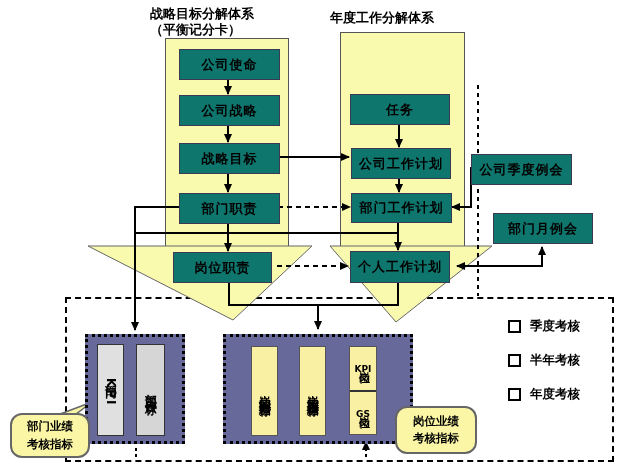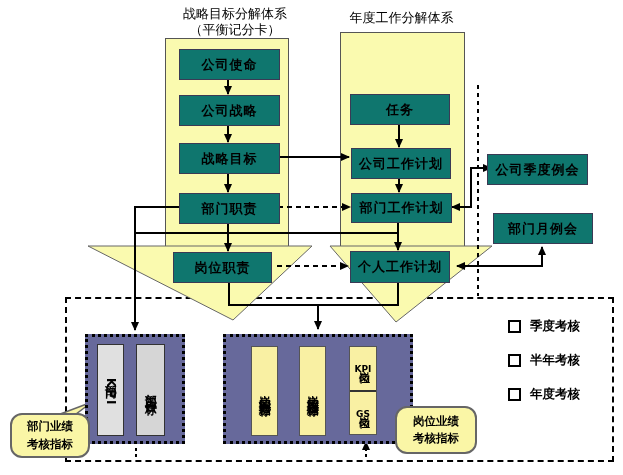--- a/index.html
+++ b/index.html
@@ -2,21 +2,21 @@
 <html><head>
 <meta charset="utf-8">
 <style>
   html,body{margin:0;padding:0;background:#fff;}
   #canvas{
     position:relative;width:623px;height:475px;background:#fff;overflow:hidden;
     font-family:"DejaVu Sans","Liberation Sans",sans-serif;color:#000;
   }
   .abs{position:absolute;}
   
-  .sys-title{position:absolute;font-weight:normal;font-size:13px;text-align:center;line-height:1.25;}
+  .sys-title{position:absolute;font-weight:bold;font-size:13px;line-height:1.25;}
   #title-left{left:150px;top:6px;width:170px;}
   #title-right{left:330px;top:10px;width:143px;}
   
   .container{position:absolute;background:#FAFAAF;border:1px solid #555;}
   #cont-strategy{left:165px;top:38px;width:122px;height:212px;}
   #cont-annual{left:340px;top:32px;width:123px;height:218px;}
   
   #assess-region{left:65px;top:297px;width:545px;height:161px;border:2px dashed #000;background:transparent;}
   
   #wires{position:absolute;left:0;top:0;width:623px;height:475px;pointer-events:none;}
@@ -28,21 +28,21 @@
   }
   #b-mission{left:179px;top:49px;width:99px;height:29px;}
   #b-strategy{left:179px;top:95px;width:99px;height:29px;}
   #b-goal{left:179px;top:143px;width:99px;height:29px;}
   #b-dept{left:179px;top:193px;width:99px;height:29px;}
   #b-post{left:173px;top:252px;width:97px;height:29px;}
   #b-task{left:350px;top:94px;width:98px;height:29px;}
   #b-cplan{left:351px;top:148px;width:98px;height:29px;}
   #b-dplan{left:351px;top:193px;width:99px;height:28px;}
   #b-pplan{left:350px;top:251px;width:98px;height:30px;}
-  #b-qmeet{left:487px;top:154px;width:99px;height:29px;}
+  #b-qmeet{left:471px;top:154px;width:99px;height:29px;}
   #b-mmeet{left:493px;top:213px;width:98px;height:29px;}
   
   .panel{position:absolute;background:#67699B;border:3px dotted #000;box-sizing:border-box;}
   #panel-dept{left:85px;top:334px;width:100px;height:110px;}
   #panel-post{left:223px;top:334px;width:190px;height:110px;}
   
   .vbox{
     position:absolute;display:flex;flex-direction:column;align-items:center;justify-content:center;
     font-weight:bold;box-sizing:border-box;
   }

